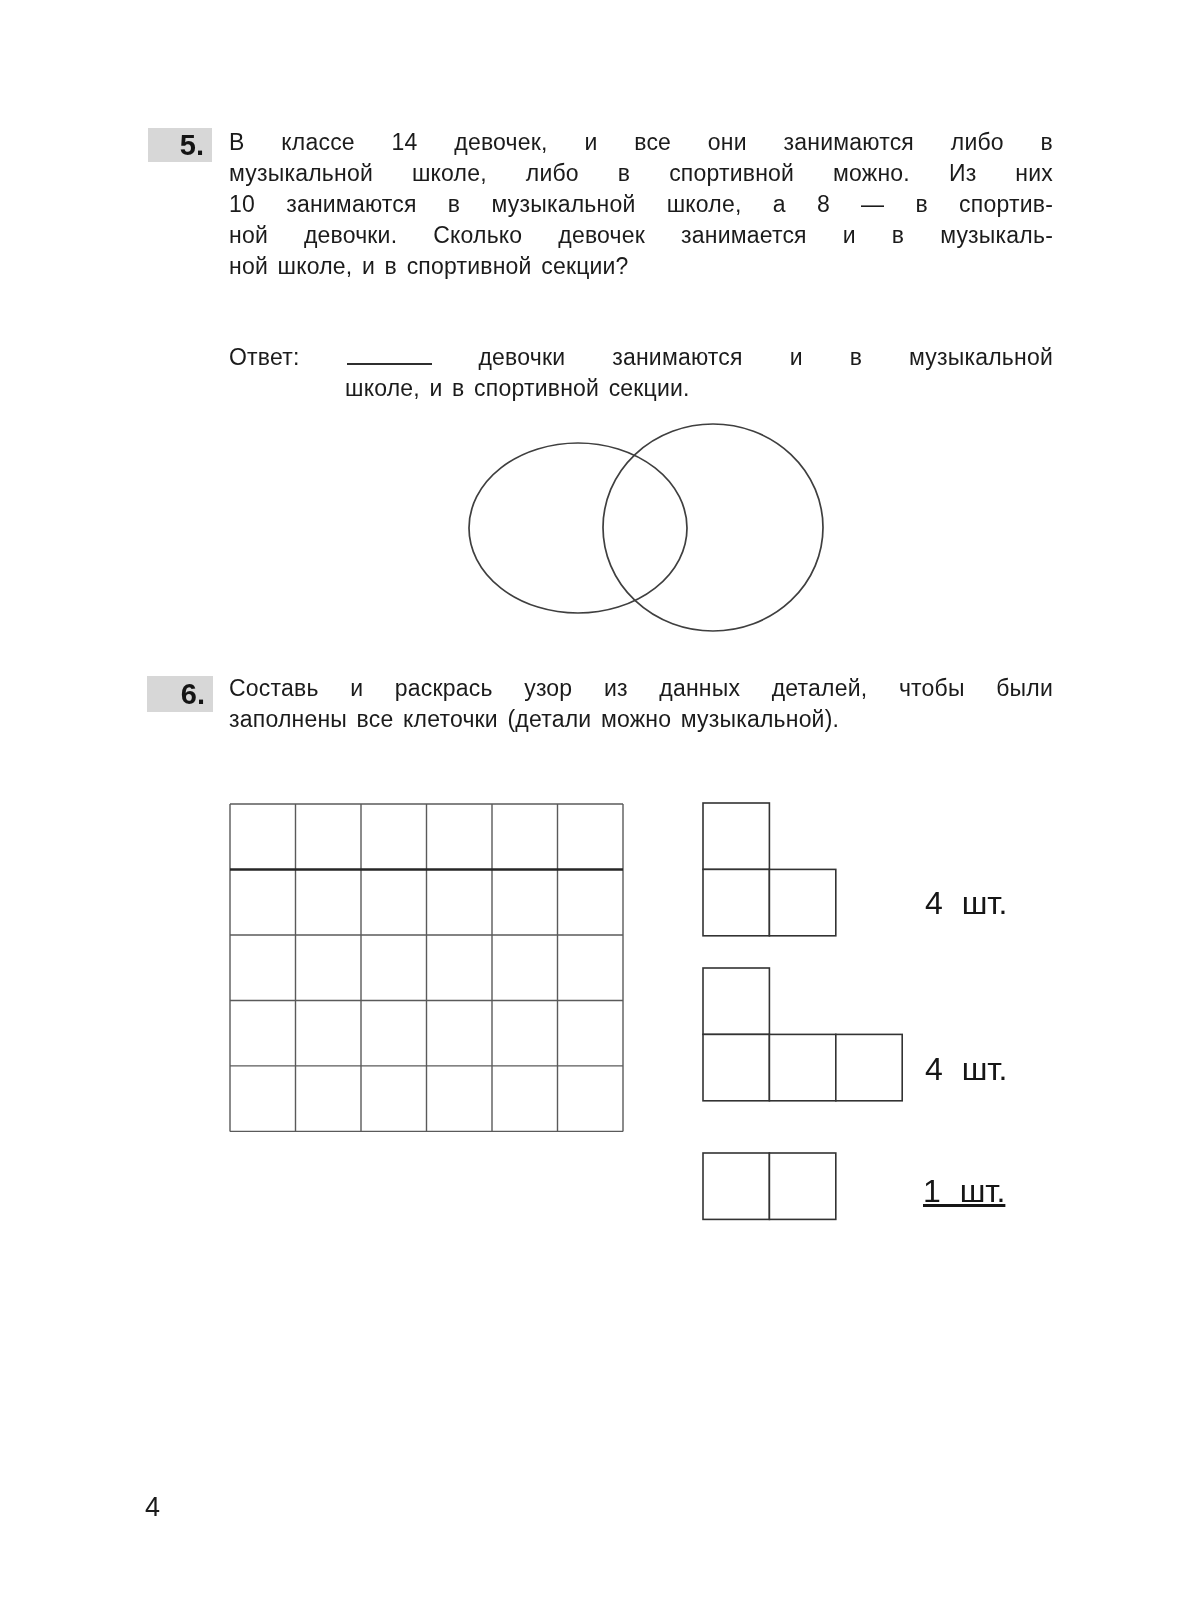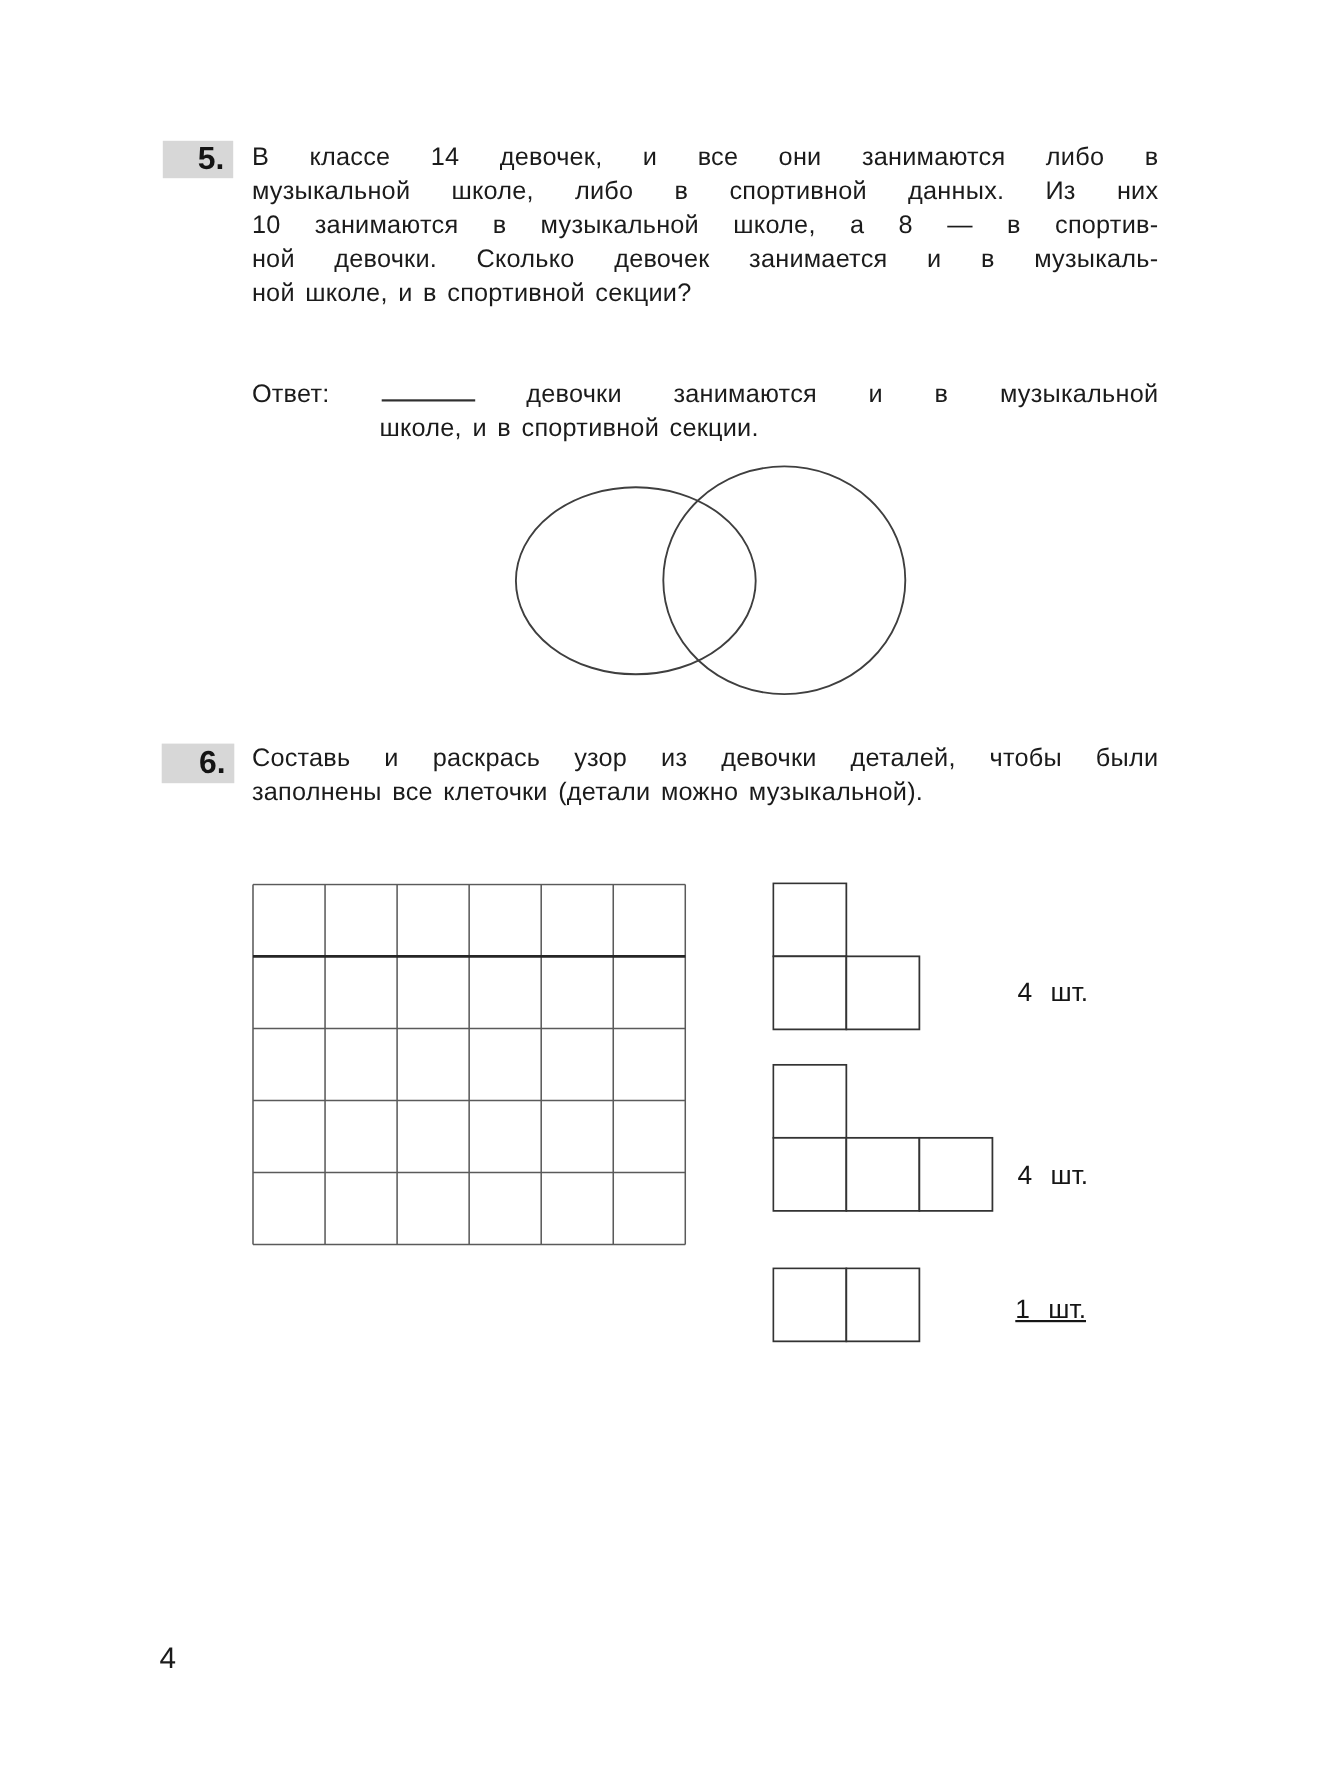--- a/index.html
+++ b/index.html
@@ -66,21 +66,21 @@
   .grid-line-heavy{stroke:#262626;stroke-width:2.4px;}
 
   .piece-svg{position:absolute;}
   .piece-svg-0{left:702px;top:802px;}
   .piece-svg-1{left:702px;top:967px;}
   .piece-svg-2{left:702px;top:1152px;}
   .piece-cell{fill:#ffffff;stroke:#333333;stroke-width:1.6px;}
 
   .piece-count{
     position:absolute;
-    font-size:24px;
+    font-size:32px;
     line-height:32px;
     word-spacing:10px;
     color:#161616;
   }
   .count-0{left:925px;top:887px;}
   .count-1{left:925px;top:1053px;}
   .count-2{left:923px;top:1175px;text-decoration:underline;}
 
   .page-number{
     position:absolute;
@@ -91,21 +91,21 @@
 </style>
 </head>
 <body>
 
 <div class="page">
 
   <div class="badge badge5">5.</div>
 
   <div class="textblock p5-text">
     <div class="jline">В классе 14 девочек, и все они занимаются либо в</div>
-    <div class="jline">музыкальной школе, либо в спортивной данных. Из них</div>
+    <div class="jline">музыкальной школе, либо в спортивной можно. Из них</div>
     <div class="jline">10 занимаются в музыкальной школе, а 8 — в спортив-</div>
     <div class="jline">ной девочки. Сколько девочек занимается и в музыкаль-</div>
     <div class="jline lastline">ной школе, и в спортивной секции?</div>
   </div>
 
   <div class="textblock answer-block">
     <div class="jline answer-line1">
       <span>Ответ:</span>
       <span class="blank"></span>
       <span>девочки занимаются и в музыкальной</span>
@@ -114,21 +114,21 @@
   </div>
 
   <svg class="venn-svg" width="365" height="217">
     <ellipse class="venn-ellipse" cx="113" cy="108" rx="109" ry="85"></ellipse>
     <ellipse class="venn-ellipse" cx="248" cy="107.5" rx="110" ry="103.5"></ellipse>
   </svg>
 
   <div class="badge badge6">6.</div>
 
   <div class="textblock p6-text">
-    <div class="jline">Составь и раскрась узор из девочки деталей, чтобы были</div>
+    <div class="jline">Составь и раскрась узор из данных деталей, чтобы были</div>
     <div class="jline lastline">заполнены все клеточки (детали можно музыкальной).</div>
   </div>
 
   <svg class="grid-svg" id="grid-svg" width="395" height="330">
       <line x1="1" y1="1" x2="1" y2="328.40000000000003" class="grid-line"></line>
       <line x1="66.5" y1="1" x2="66.5" y2="328.40000000000003" class="grid-line"></line>
       <line x1="132" y1="1" x2="132" y2="328.40000000000003" class="grid-line"></line>
       <line x1="197.5" y1="1" x2="197.5" y2="328.40000000000003" class="grid-line"></line>
       <line x1="263" y1="1" x2="263" y2="328.40000000000003" class="grid-line"></line>
       <line x1="328.5" y1="1" x2="328.5" y2="328.40000000000003" class="grid-line"></line>

